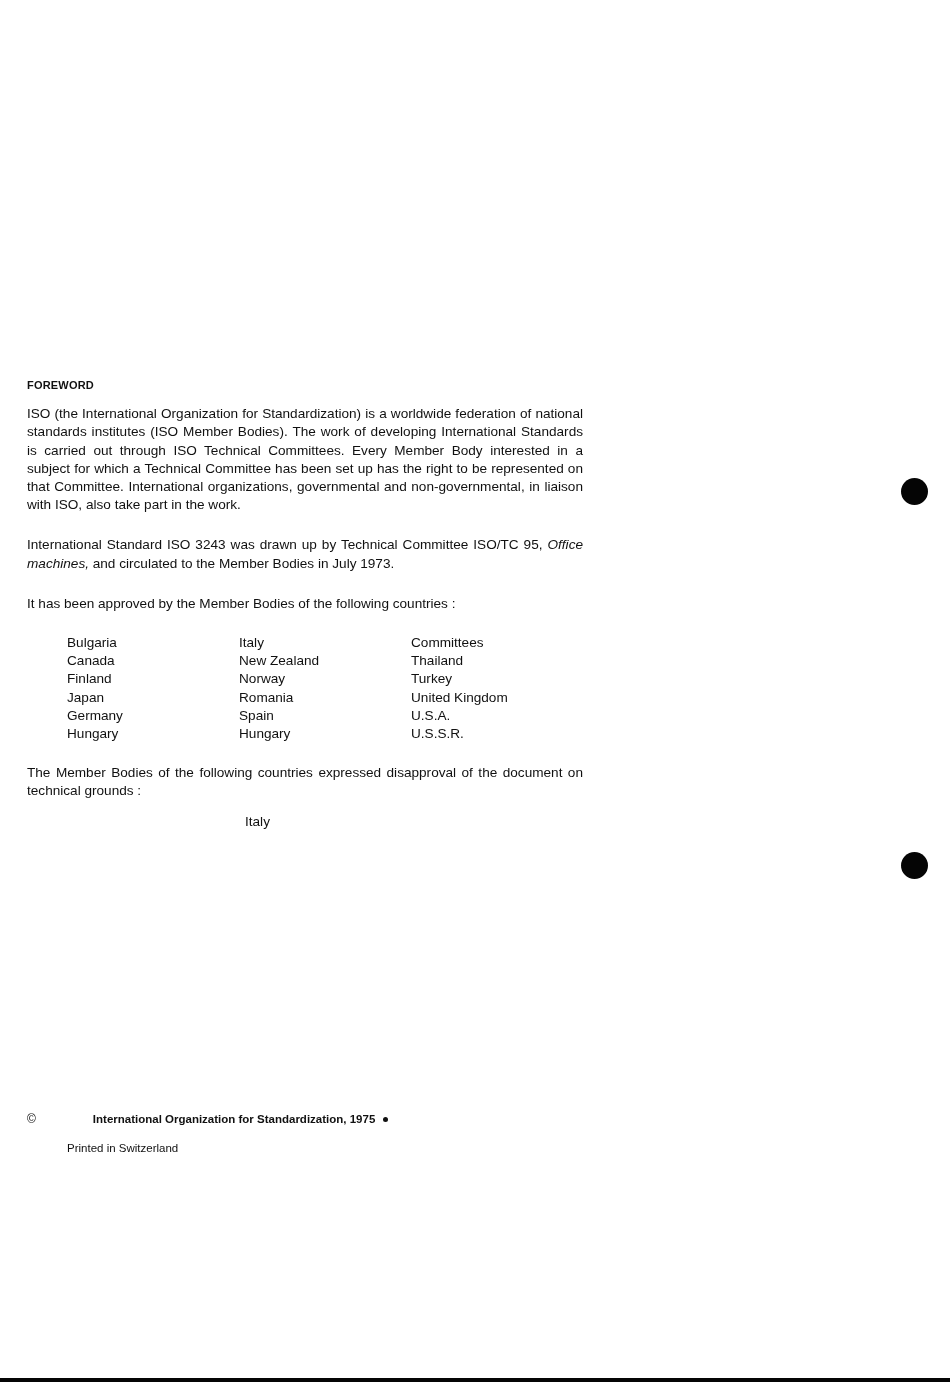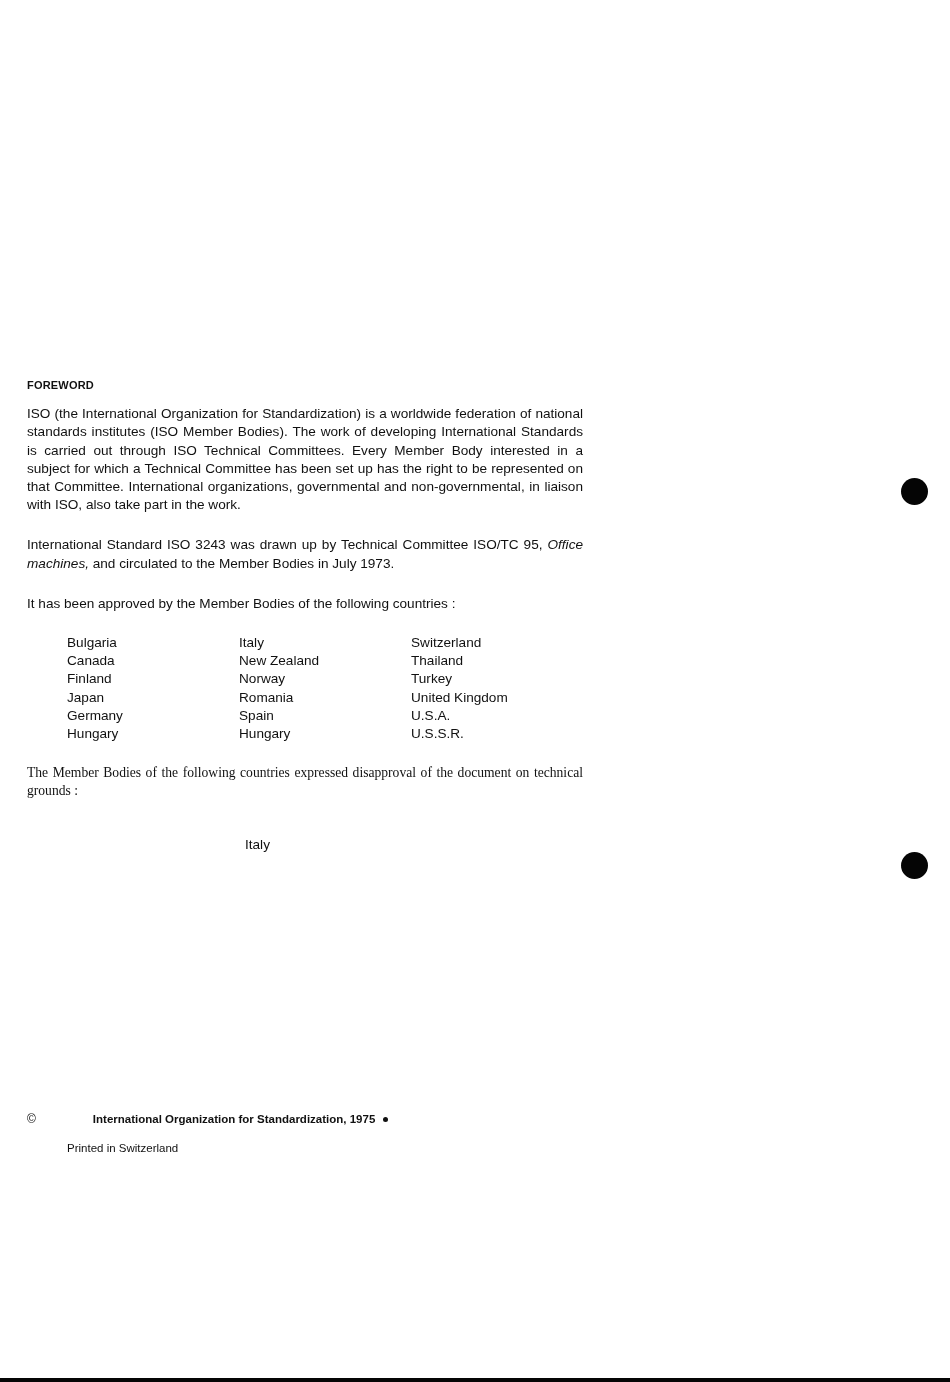--- a/index.html
+++ b/index.html
@@ -51,21 +51,21 @@
       margin-bottom: 21px;
       justify-content: center;
     }
     .col {
       width: 178.5px;
     }
     .country {
       display: block;
       white-space: nowrap;
     }
-    .p5 { margin-bottom: 35px; font-family: Liberation Serif, serif; }
+    .p5 { margin-bottom: 12px; }
     .disapproved {
       margin-left: 218px;
     }
     .footer {
       position: absolute;
       left: 27px;
       top: 1112px;
       font-size: 11.5px;
       line-height: 15px;
     }
@@ -137,21 +137,21 @@
       </div>
       <div class="col">
         <span class="country">Italy</span>
         <span class="country">New Zealand</span>
         <span class="country">Norway</span>
         <span class="country">Romania</span>
         <span class="country">Spain</span>
         <span class="country">Hungary</span>
       </div>
       <div class="col">
-        <span class="country">Switzerland</span>
+        <span class="country">Committees</span>
         <span class="country">Thailand</span>
         <span class="country">Turkey</span>
         <span class="country">United Kingdom</span>
         <span class="country">U.S.A.</span>
         <span class="country">U.S.S.R.</span>
       </div>
     </div>
 
     <p class="para p5">The Member Bodies of the following countries expressed disapproval of the document on technical grounds :</p>
 

